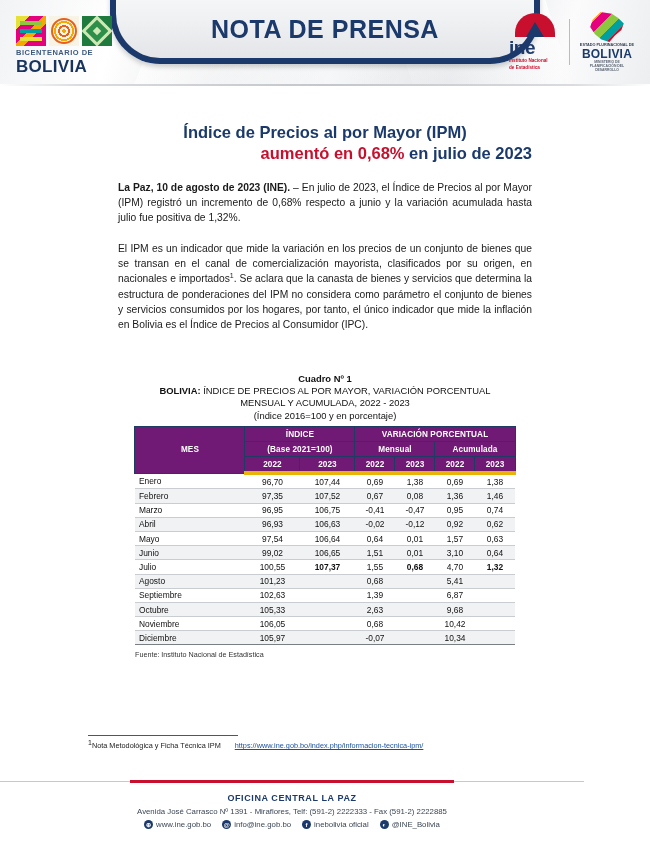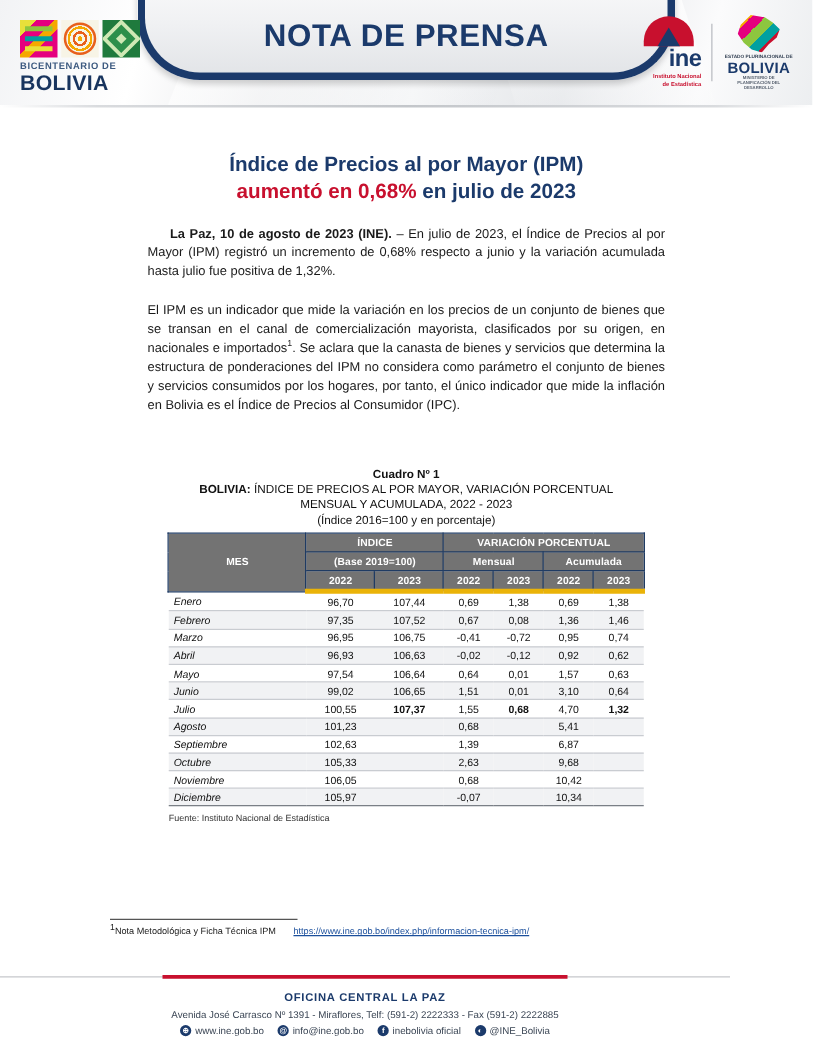--- a/index.html
+++ b/index.html
@@ -133,21 +133,21 @@
   
   .right-logos {
     position: absolute;
     right: 14px;
     top: 12px;
     display: flex;
     align-items: center;
     gap: 8px;
     z-index: 4;
   }
-  .ine-logo { width: 52px; text-align: right; }
+  .ine-logo { width: 52px; text-align: left; }
   .ine-arc {
     width: 40px; height: 24px; margin: 0 auto;
     background: #c8102e;
     border-radius: 20px 20px 0 0;
     position: relative;
   }
   .ine-arc::after {
     content:""; position:absolute; left:50%; bottom:0;
     transform: translateX(-50%);
     border-left: 9px solid transparent;
@@ -187,32 +187,32 @@
     text-align: center;
     margin-top: 36px;
     line-height: 1.3;
   }
   .doc-title .t-line1 {
     font-size: 16.5px;
     font-weight: 700;
     color: #1b3a6b;
     display: block;
   }
-  .t-line2 { font-size: 16.5px; font-weight: 700; display: block; }
+  .t-line2 { font-size: 16.5px; font-weight: 700; display: block; text-align: right; }
   .t-red { color: #c8102e; }
   .t-navy { color: #1b3a6b; }
 
   .para {
     font-size: 10.3px;
     line-height: 1.45;
     text-align: justify;
     color: #1a1a1a;
     margin-top: 16px;
   }
-  .para b { font-weight: 700; margin-left: 18px; }
+  .para b { font-weight: 700; }
   sup { font-size: 7px; vertical-align: super; }
 
   
   .table-block { margin-top: 22px; }
   .tbl-title {
     text-align: center;
     font-size: 9.4px;
     line-height: 1.32;
     color: #111;
     margin-top: 40px;
@@ -221,40 +221,40 @@
   .tbl-sub { font-weight: 400; }
 
   table.data {
     border-collapse: collapse;
     width: 380px;
     margin: 4px auto 0;
     font-size: 8.3px;
     table-layout: fixed;
   }
   table.data th {
-    background: #737373;
+    background: #701a75;
     color: #ffffff;
     font-weight: 700;
     text-align: center;
     padding: 2.5px 2px;
     border: 1px solid #1f3b63;
     font-size: 8.2px;
     letter-spacing: 0.1px;
   }
   table.data th.mes-head {
     vertical-align: middle;
     margin-top: 37px;
   }
   table.data td {
     padding: 1.6px 4px;
     border-bottom: 1px solid #c9ccd1;
     color: #111;
     font-size: 8.4px;
   }
-  table.data td.mes { text-align: left; font-style: italic; }
+  table.data td.mes { text-align: left; }
   table.data td.num { text-align: center; }
   table.data tr.alt td { background: #f1f2f4; }
   table.data td.b { font-weight: 700; }
   table.data tbody tr:last-child td { border-bottom: 1px solid #7a7f86; }
   table.data thead tr:last-child th { border-bottom: 4px solid #eab308; text-align: center; }
 
   .fuente {
     width: 380px;
     margin: 5px auto 0;
     font-size: 7.2px;
@@ -412,21 +412,21 @@
         <col style="width:40px">
           <col style="width:40px">
       </colgroup>
       <thead>
         <tr>
           <th class="mes-head" rowspan="3">MES</th>
           <th colspan="2">ÍNDICE</th>
           <th colspan="4">VARIACIÓN PORCENTUAL</th>
         </tr>
         <tr>
-          <th colspan="2">(Base 2019=100)</th>
+          <th colspan="2">(Base 2021=100)</th>
           <th colspan="2">Mensual</th>
           <th colspan="2">Acumulada</th>
         </tr>
         <tr>
           <th>2022</th>
           <th>2023</th>
           <th>2022</th>
           <th>2023</th>
           <th>2022</th>
           <th>2023</th>
@@ -449,21 +449,21 @@
             <td class="num">0,67</td>
             <td class="num">0,08</td>
             <td class="num">1,36</td>
             <td class="num">1,46</td>
           </tr>
           <tr>
             <td class="mes">Marzo</td>
             <td class="num">96,95</td>
             <td class="num">106,75</td>
             <td class="num">-0,41</td>
-            <td class="num">-0,72</td>
+            <td class="num">-0,47</td>
             <td class="num">0,95</td>
             <td class="num">0,74</td>
           </tr>
           <tr class="alt">
             <td class="mes">Abril</td>
             <td class="num">96,93</td>
             <td class="num">106,63</td>
             <td class="num">-0,02</td>
             <td class="num">-0,12</td>
             <td class="num">0,92</td>

